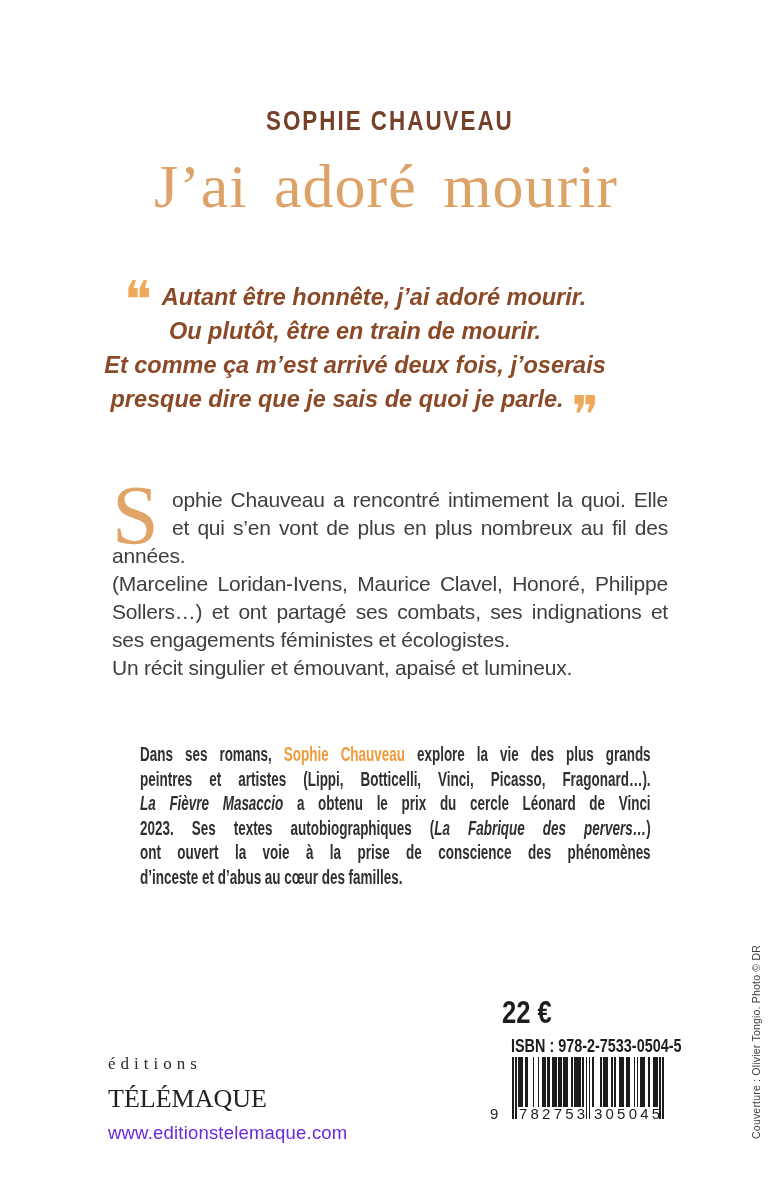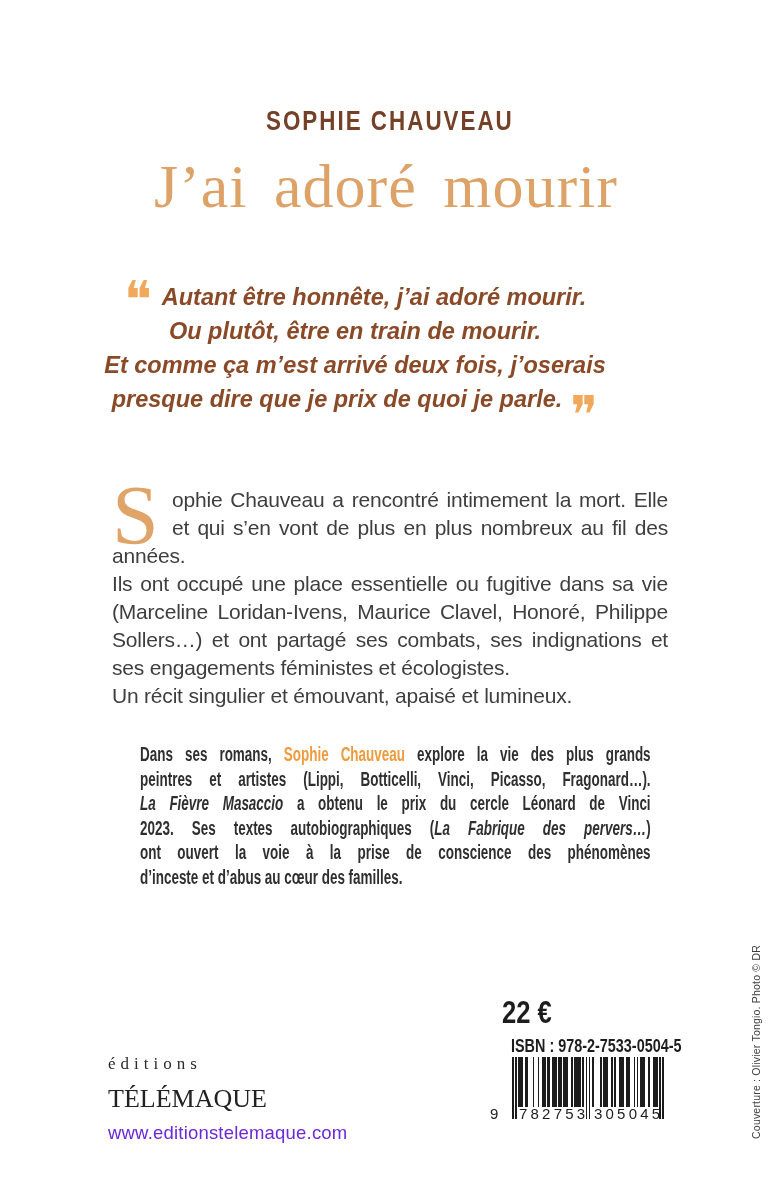--- a/index.html
+++ b/index.html
@@ -80,29 +80,28 @@
   <div class="author">
     <span class="sx">SOPHIE CHAUVEAU</span>
   </div>
 
   <div class="title">J’ai adoré mourir</div>
 
   <div class="quote">
       <div class="line"><span class="qmark open">❝</span><span>Autant être honnête, j’ai adoré mourir.</span></div>
       <div class="line"><span>Ou plutôt, être en train de mourir.</span></div>
       <div class="line"><span>Et comme ça m’est arrivé deux fois, j’oserais</span></div>
-      <div class="line"><span>presque dire que je prix de quoi je parle.</span><span class="qmark close">❞</span></div>
+      <div class="line"><span>presque dire que je sais de quoi je parle.</span><span class="qmark close">❞</span></div>
     </div>
 
   <div class="synopsis">
     <div class="dropcap">S</div>
     <div>
-        <div class="line just"><span>ophie Chauveau a rencontré intimement la mort. Elle</span></div>
+        <div class="line just"><span>ophie Chauveau a rencontré intimement la quoi. Elle</span></div>
         <div class="line just"><span>et qui s’en vont de plus en plus nombreux au fil des années.</span></div>
-        <div class="line just"><span>Ils ont occupé une place essentielle ou fugitive dans sa vie</span></div>
         <div class="line just"><span>(Marceline Loridan-Ivens, Maurice Clavel, Honoré, Philippe</span></div>
         <div class="line just"><span>Sollers…) et ont partagé ses combats, ses indignations et</span></div>
         <div class="line"><span>ses engagements féministes et écologistes.</span></div>
         <div class="line"><span>Un récit singulier et émouvant, apaisé et lumineux.</span></div>
       </div>
   </div>
 
   <div class="bio">
       <div class="line just"><span>Dans ses romans, </span><span class="accent">Sophie Chauveau</span><span> explore la vie des plus grands</span></div>
       <div class="line just"><span>peintres et artistes (Lippi, Botticelli, Vinci, Picasso, Fragonard…).</span></div>

